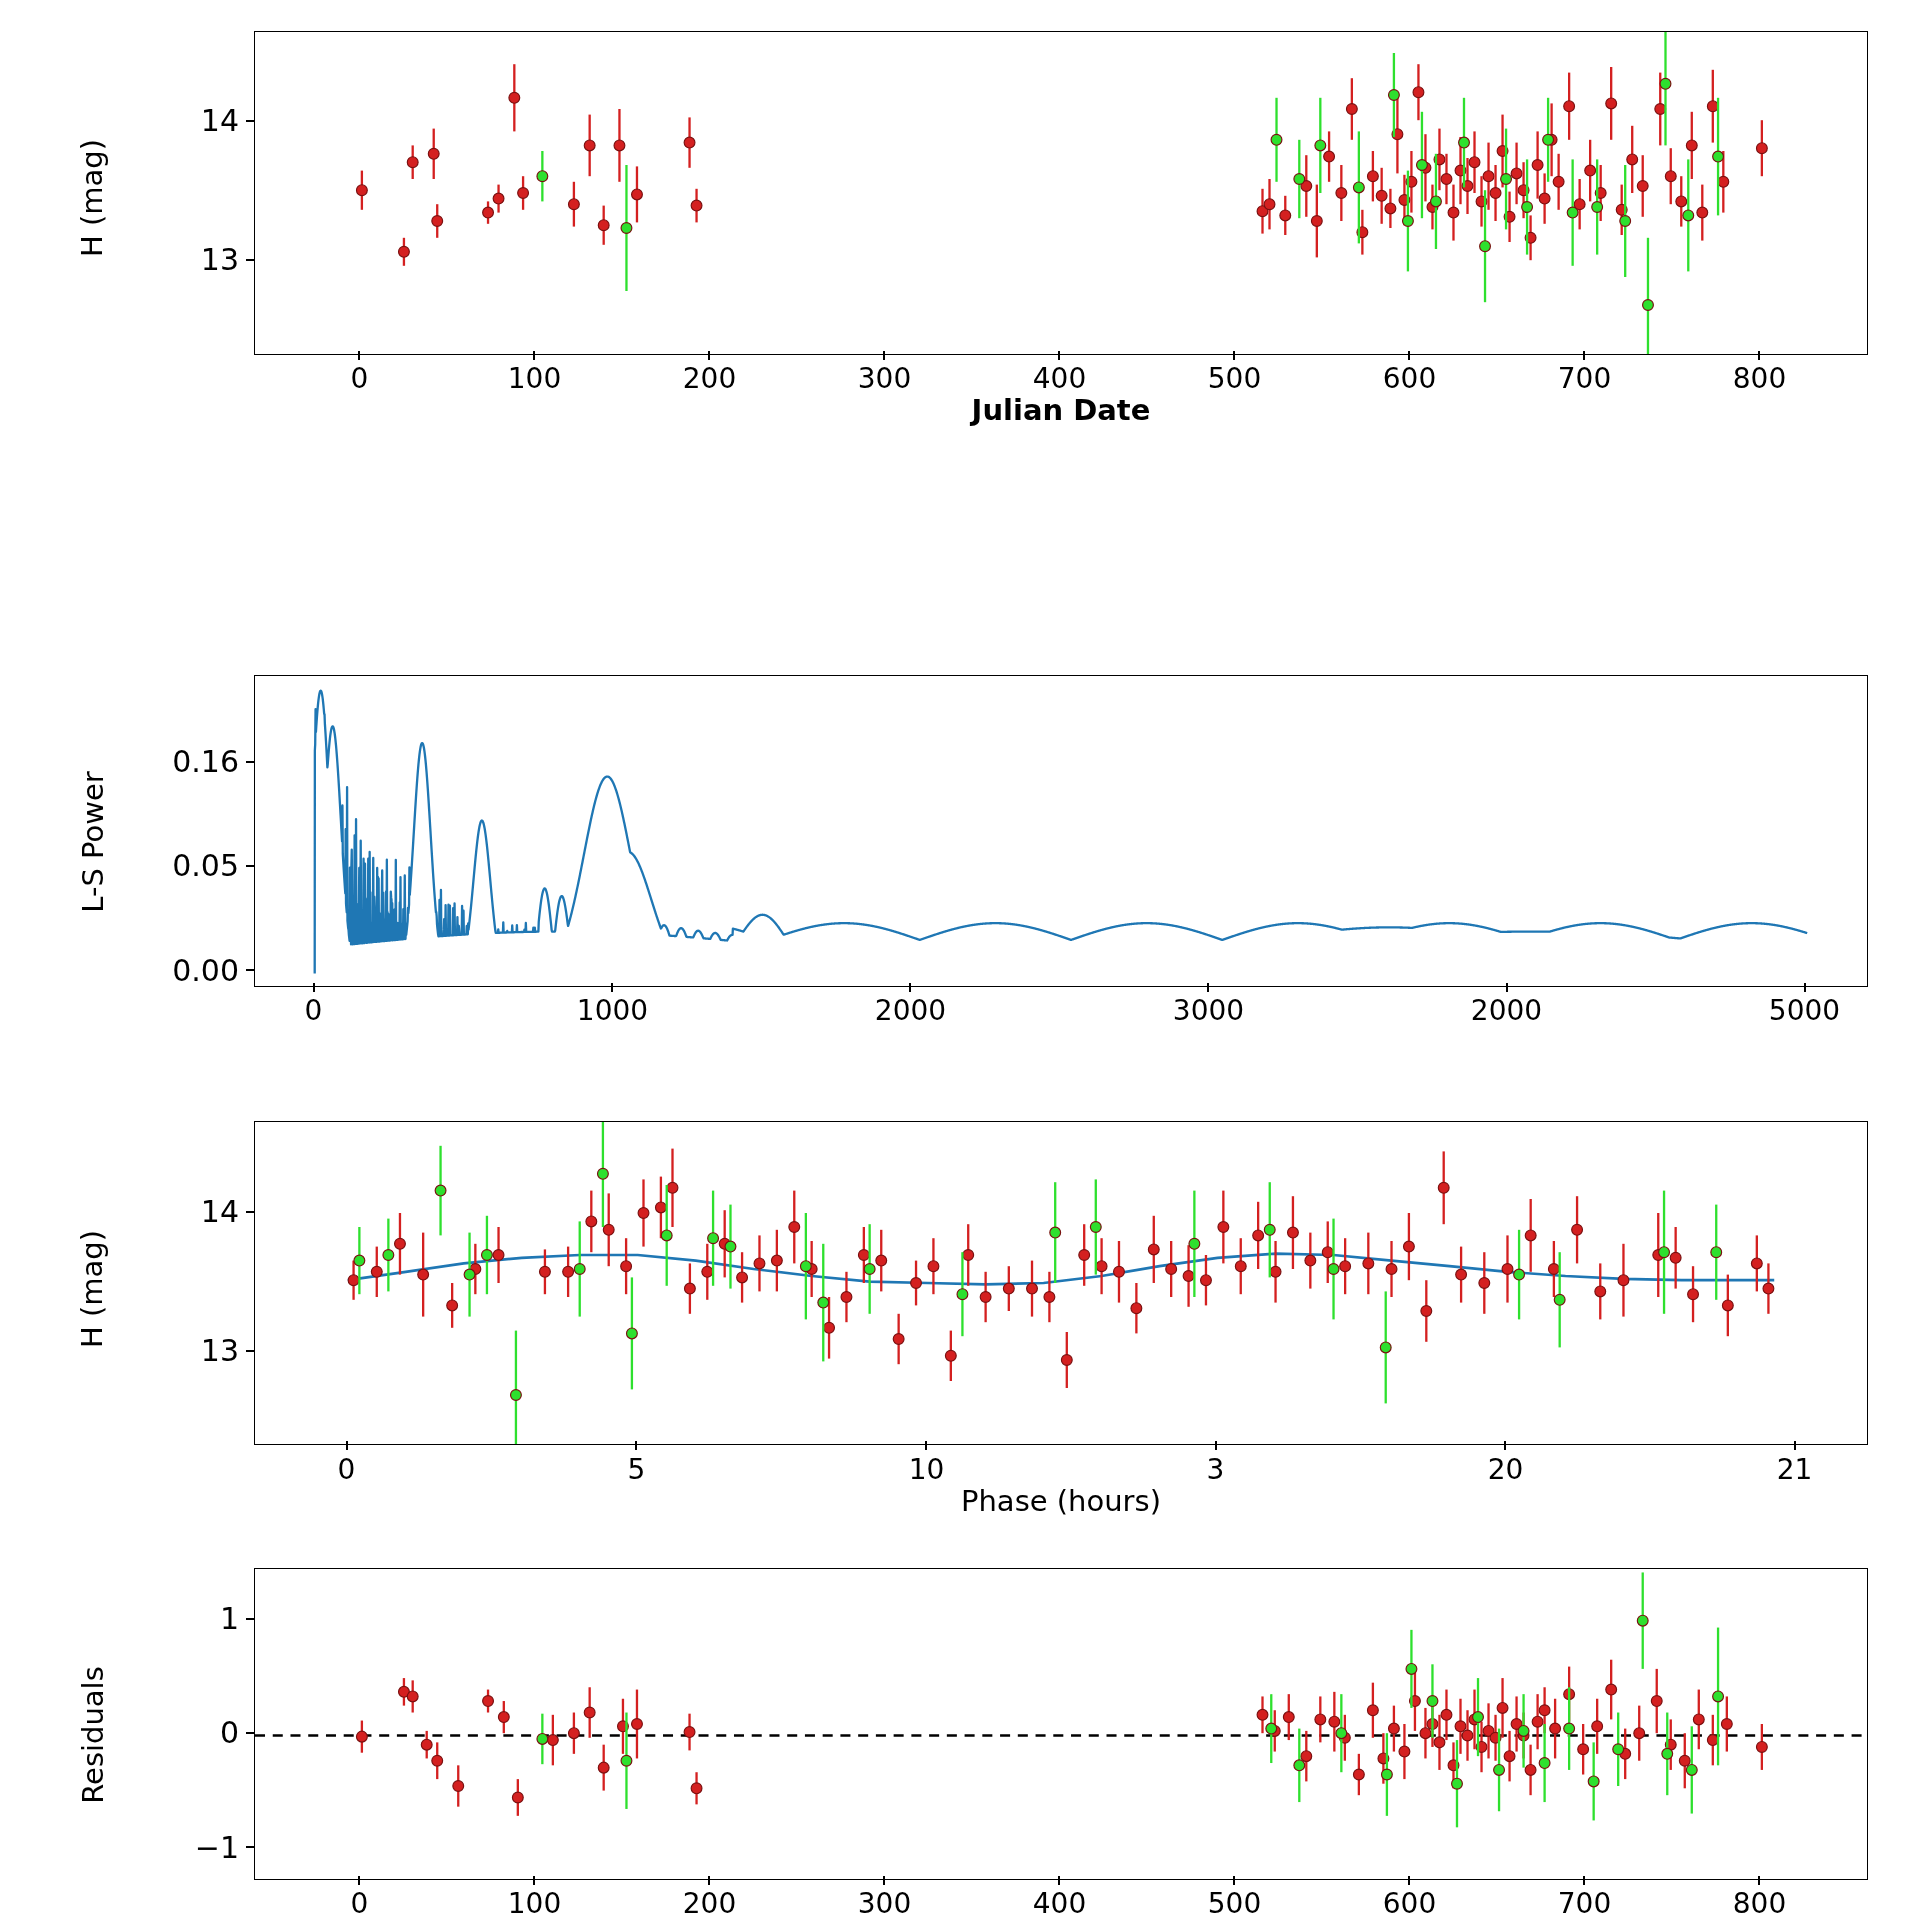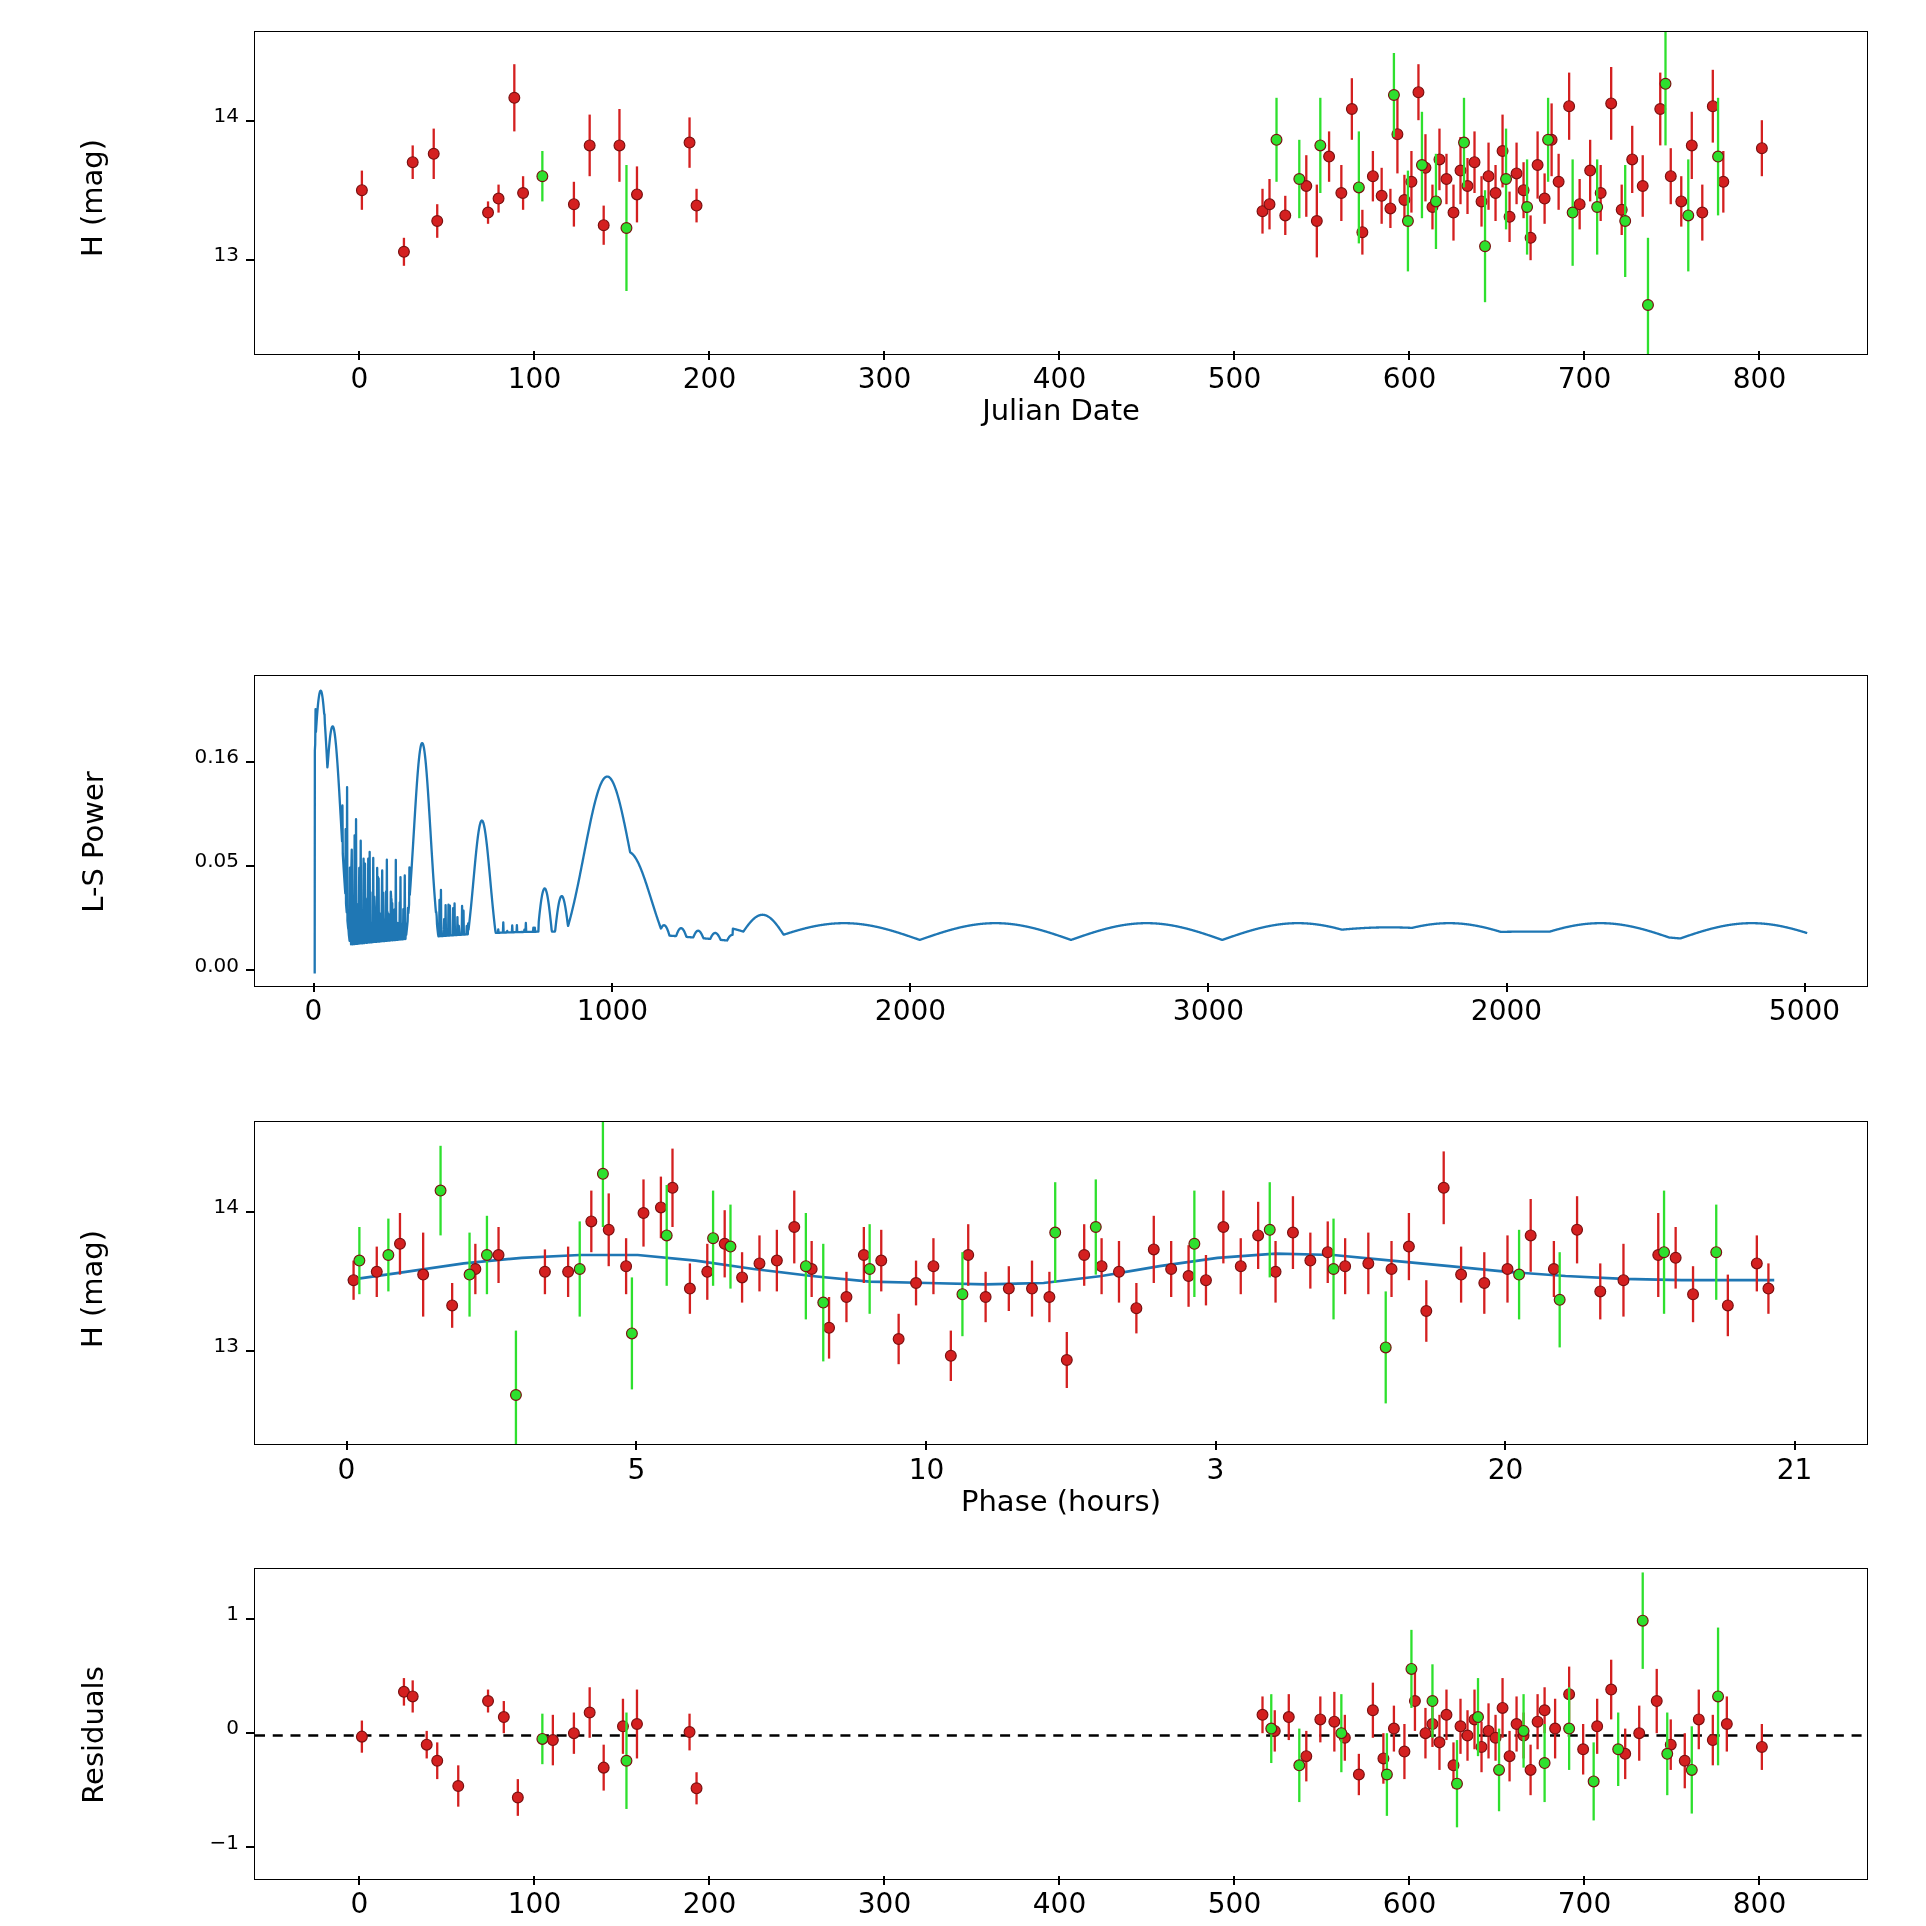--- a/index.html
+++ b/index.html
@@ -13,21 +13,21 @@
   .axes{position:absolute;border:1.9px solid #000;background:#fff;box-sizing:border-box;overflow:hidden;}
   .axes svg{display:block;width:100%;height:100%;}
   .ylabel{
     position:absolute;font-size:29px;color:#000;white-space:nowrap;
     transform-origin:50% 50%;
   }
   .xlabel{
     position:absolute;font-size:29px;color:#000;text-align:center;white-space:nowrap;
   }
   .tick-x{position:absolute;font-size:28px;color:#000;text-align:center;white-space:nowrap;}
-  .tick-y{position:absolute;font-size:20px;color:#000;text-align:right;white-space:nowrap;}
+  .tick-y{position:absolute;font-size:30px;color:#000;text-align:right;white-space:nowrap;}
   .tickmark{position:absolute;background:#000;}
 </style>
 </head>
 <body>
 
 <div class="page">
 
   <div class="fig-title">light-curve/2308_combined</div>
 
   <div class="panel" style="left:0;top:560;width:2080px;height:443px;">
@@ -213,21 +213,21 @@
             <line x1="3657.5" y1="292.304347826087" x2="3657.5" y2="-25.26086956521692" stroke="#2ee02e" stroke-width="6"></line>
             <circle cx="3657.5" cy="133.5217391304351" r="14" fill="#2ee02e" stroke="#7a1010" stroke-width="3"></circle>
             <line x1="3716.565217391304" y1="617.0869565217392" x2="3716.565217391304" y2="328.391304347826" stroke="#2ee02e" stroke-width="6"></line>
             <circle cx="3716.565217391304" cy="472.7391304347826" r="14" fill="#2ee02e" stroke="#7a1010" stroke-width="3"></circle>
             <line x1="3793.804347826087" y1="472.7391304347826" x2="3793.804347826087" y2="169.6086956521741" stroke="#2ee02e" stroke-width="6"></line>
             <circle cx="3793.804347826087" cy="321.17391304347836" r="14" fill="#2ee02e" stroke="#7a1010" stroke-width="3"></circle>
           </g>
         </svg>
       </div>
     <div class="ylabel" style="left:-7.7px;top:181px;transform:rotate(-90deg);width:200px;text-align:center;">H (mag)</div>
-    <div class="xlabel" style="left:254px;top:393px;width:1614px;">Julian Date</div>
+    <div class="xlabel" style="left:254px;top:393px;width:1614px;font-weight:bold;">Julian Date</div>
   <div class="tickmark" style="left: 358px; top: 351px; width: 2.3px; height: 8.5px;"></div>
       <div class="tick-x" style="left: 294px; top: 362px; width: 131px;">0</div>
       <div class="tickmark" style="left: 533px; top: 351px; width: 2.3px; height: 8.5px;"></div>
       <div class="tick-x" style="left: 469px; top: 362px; width: 131px;">100</div>
       <div class="tickmark" style="left: 708px; top: 351px; width: 2.3px; height: 8.5px;"></div>
       <div class="tick-x" style="left: 644px; top: 362px; width: 131px;">200</div>
       <div class="tickmark" style="left: 883px; top: 351px; width: 2.3px; height: 8.5px;"></div>
       <div class="tick-x" style="left: 819px; top: 362px; width: 131px;">300</div>
       <div class="tickmark" style="left: 1058px; top: 351px; width: 2.3px; height: 8.5px;"></div>
       <div class="tick-x" style="left: 994px; top: 362px; width: 131px;">400</div>

